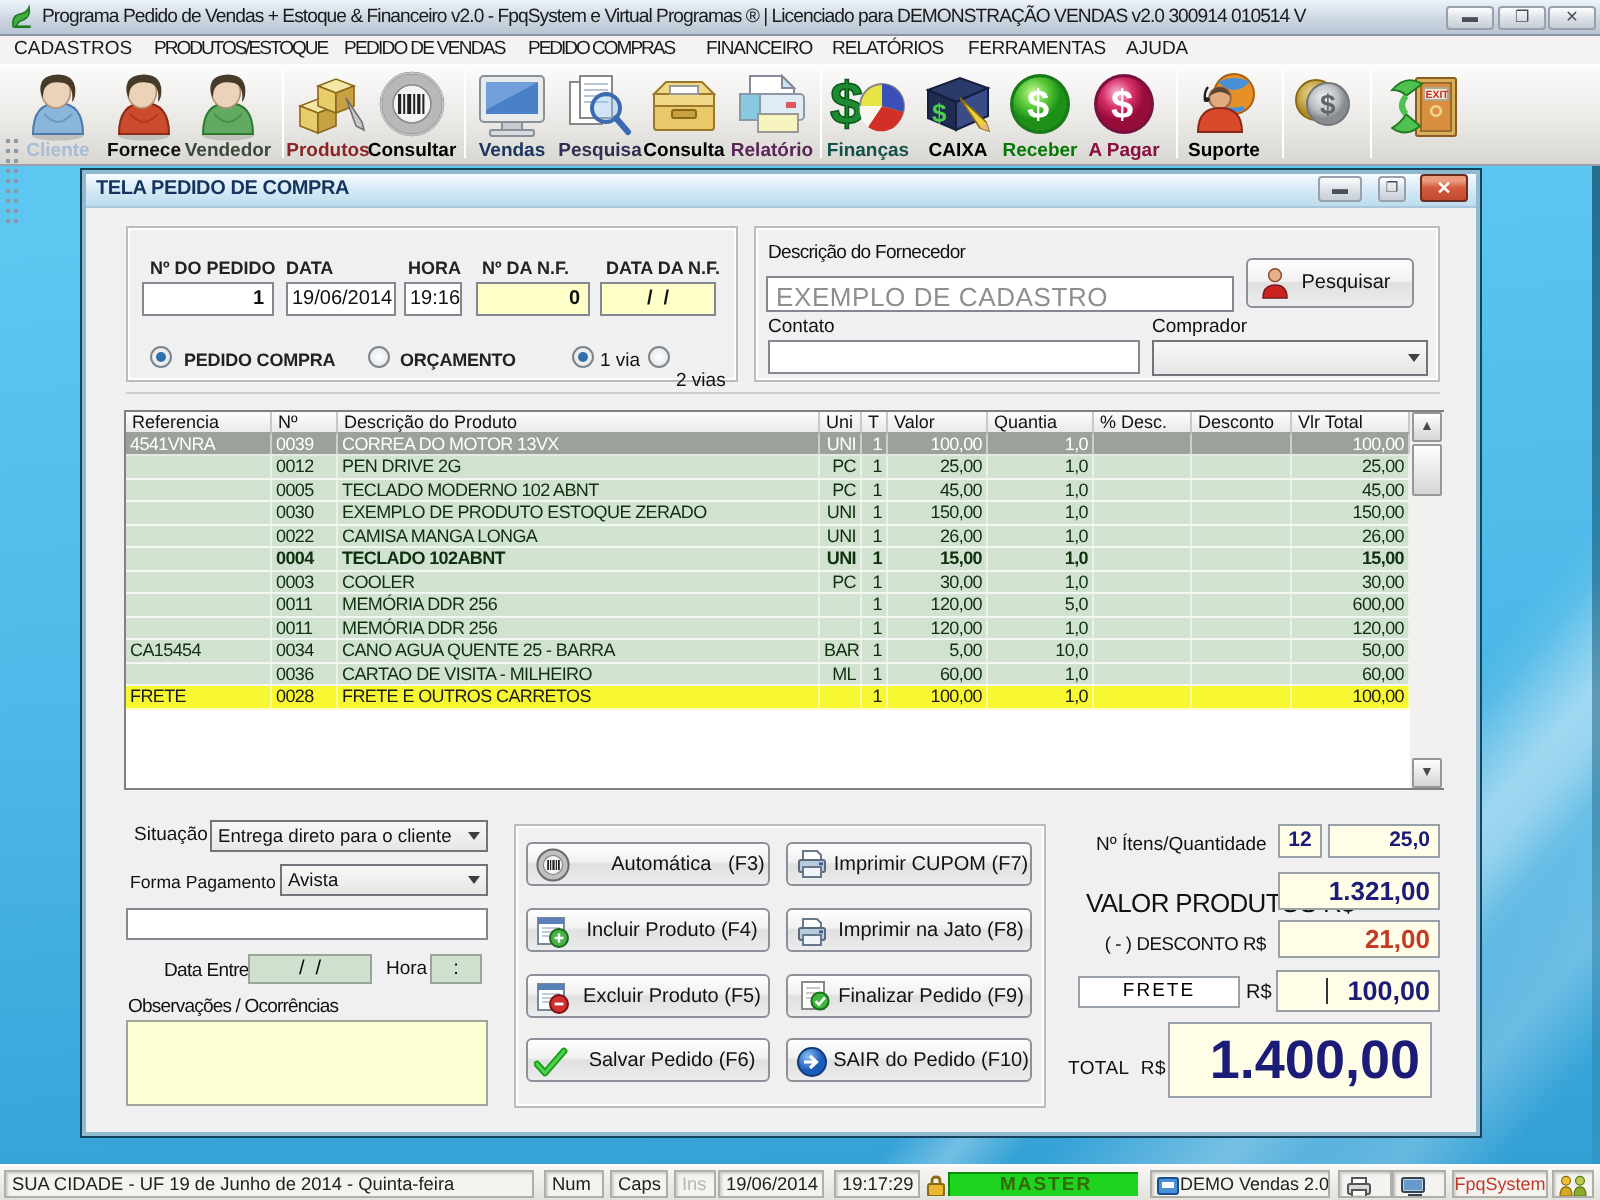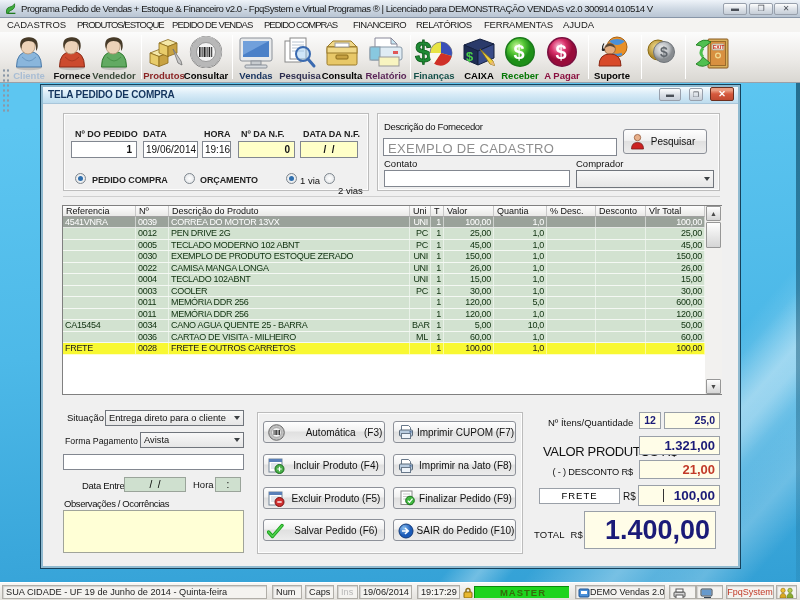--- a/index.html
+++ b/index.html
@@ -356,21 +356,21 @@
         <div class="" style="left:73px;width:33px">0022</div>
         <div class="" style="left:106px;width:241px">CAMISA MANGA LONGA</div>
         <div class="num" style="left:347px;width:21px">UNI</div>
         <div class="num" style="left:368px;width:13px">1</div>
         <div class="num" style="left:381px;width:50px">26,00</div>
         <div class="num" style="left:431px;width:53px">1,0</div>
         <div class="num" style="left:484px;width:49px"></div>
         <div class="num" style="left:533px;width:50px"></div>
         <div class="num" style="left:583px;width:59px">26,00</div>
       </div>
-<div class="tr" style="top:68.0px;">
+<div class="tr" style="top:68.0px;font-weight:bold;">
         <div class="" style="left:0px;width:73px"></div>
         <div class="" style="left:73px;width:33px">0004</div>
         <div class="" style="left:106px;width:241px">TECLADO 102ABNT</div>
         <div class="num" style="left:347px;width:21px">UNI</div>
         <div class="num" style="left:368px;width:13px">1</div>
         <div class="num" style="left:381px;width:50px">15,00</div>
         <div class="num" style="left:431px;width:53px">1,0</div>
         <div class="num" style="left:484px;width:49px"></div>
         <div class="num" style="left:533px;width:50px"></div>
         <div class="num" style="left:583px;width:59px">15,00</div>

